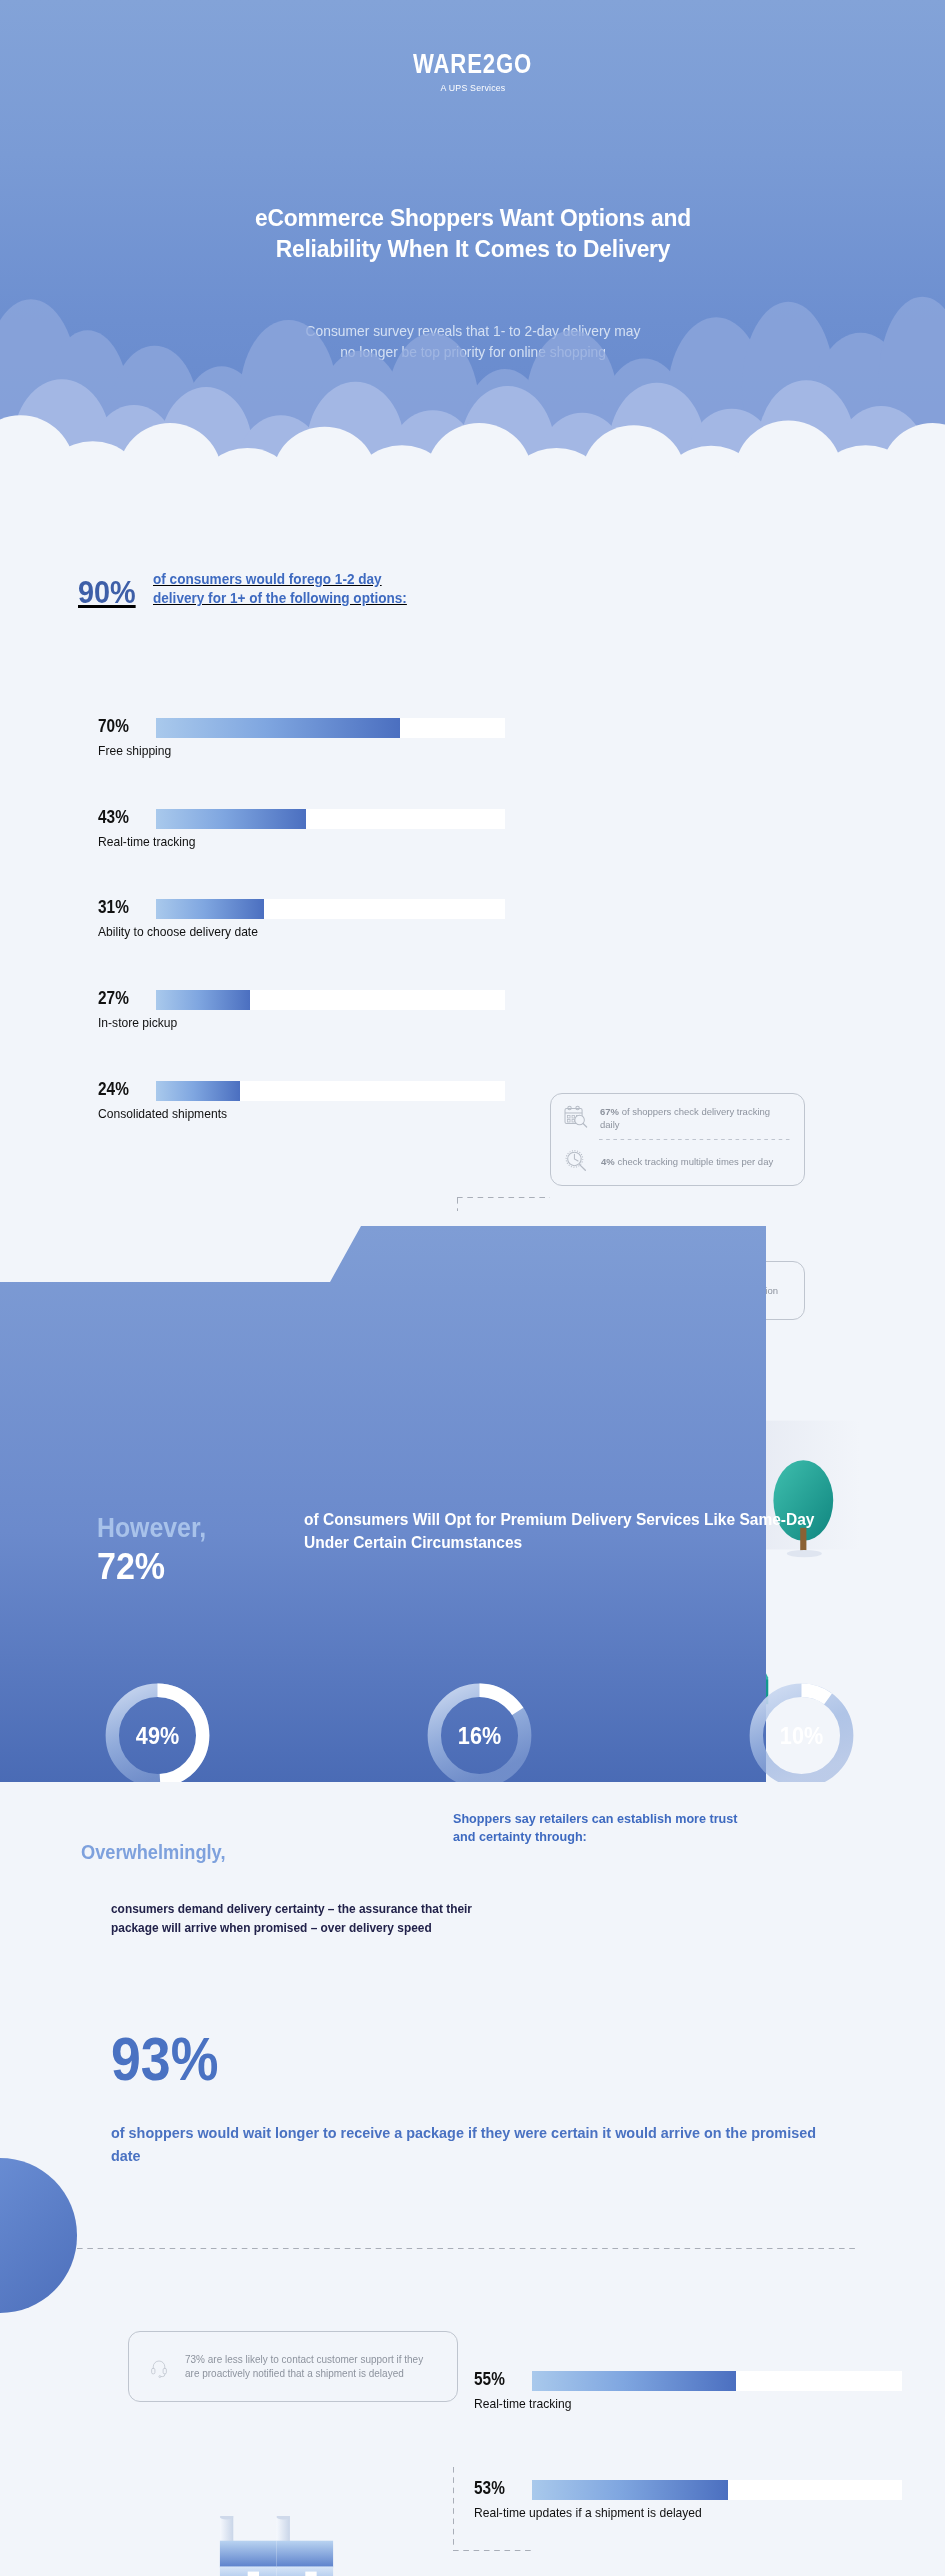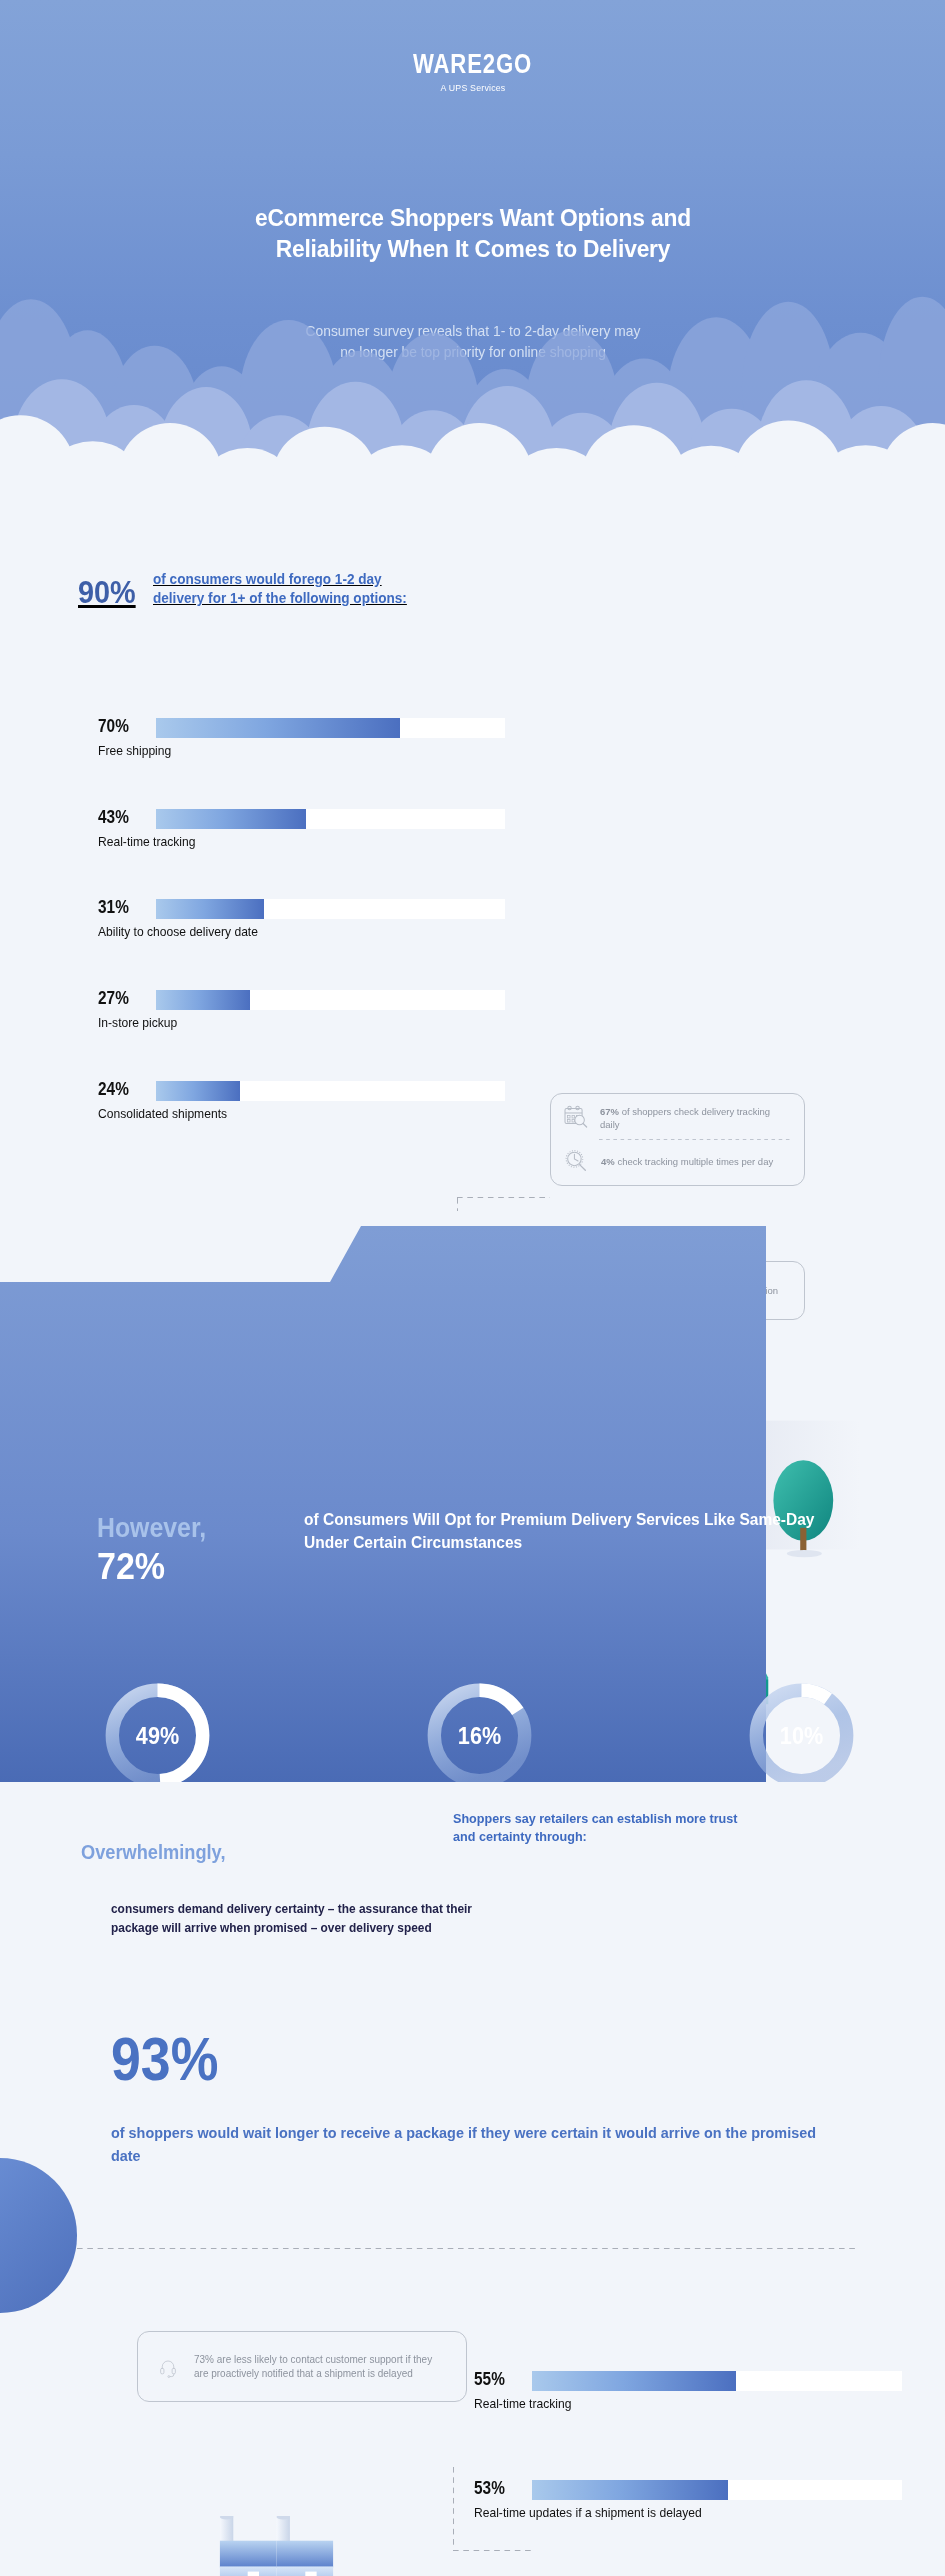--- a/index.html
+++ b/index.html
@@ -537,21 +537,21 @@
     </div>
     <div class="big93">93%</div>
     <div class="big93-sub">of shoppers would wait longer to receive a package if they were certain it would arrive on the promised date</div>
 
     <div class="dash-h" style="left:77px; top:466px; width:778px;"></div>
 
     <div class="trust-head">
       Shoppers say retailers can establish more trust<br>and certainty through:
     </div>
 
-    <div class="callout" style="left:137px; top:549px; width:330px; padding:17.5px 20.6px;">
+    <div class="callout" style="left:128px; top:549px; width:330px; padding:17.5px 20.6px;">
       <div class="callout-row" style="gap:17.5px;">
         <svg width="34" height="34" viewBox="0 0 66 66">
           <path d="M12 40 V32 a21 21 0 0 1 42 0 V40" fill="none" stroke="#b6bcc6" stroke-width="2.4"></path>
           <rect x="6" y="38" width="12" height="20" rx="5" fill="none" stroke="#b6bcc6" stroke-width="2.4"></rect>
           <rect x="48" y="38" width="12" height="20" rx="5" fill="none" stroke="#b6bcc6" stroke-width="2.4"></rect>
           <path d="M54 58 v3 a7 7 0 0 1 -7 7 h-7" fill="none" stroke="#b6bcc6" stroke-width="2.4"></path>
           <circle cx="36" cy="68" r="3.4" fill="none" stroke="#b6bcc6" stroke-width="2.4"></circle>
         </svg>
         <div class="callout-txt" style="font-size:10.3px;">73% are less likely to contact customer support if they are proactively notified that a shipment is delayed</div>
       </div>

